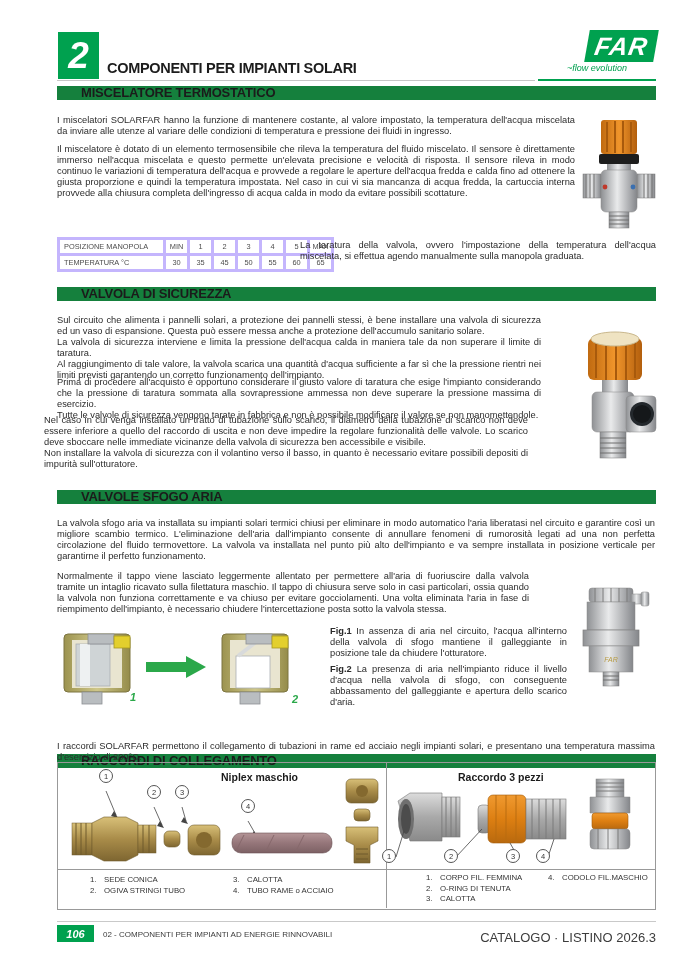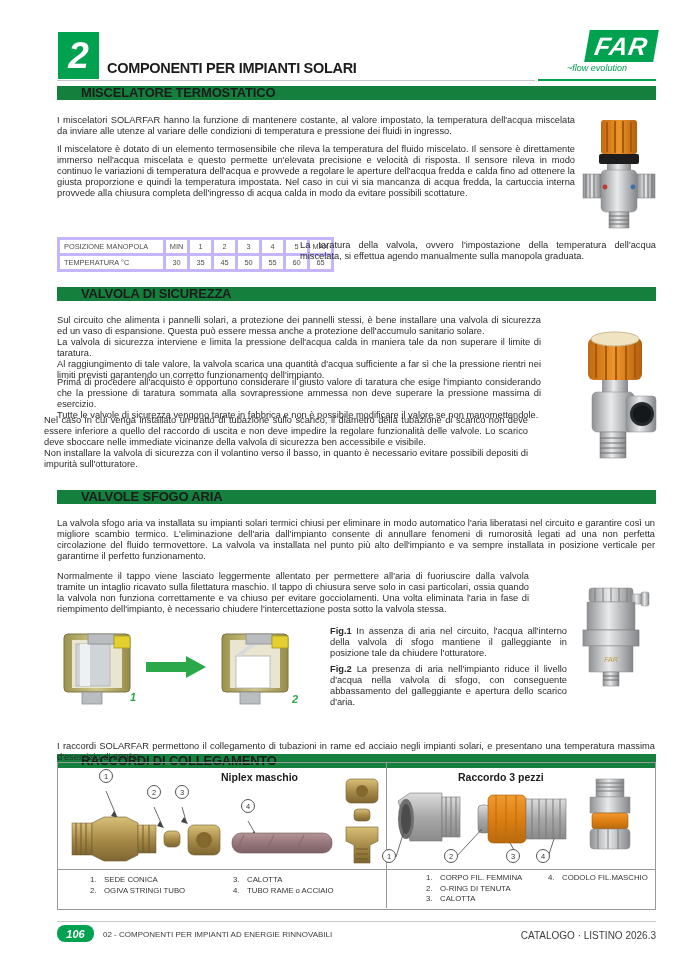--- a/index.html
+++ b/index.html
@@ -45,23 +45,23 @@
   .rac-hline { position:absolute; left:0; top:106px; width:597px; height:1px; background:#999; }
   .panel-title { position:absolute; font-size:10.5px; font-weight:bold; color:#1b1b1b; }
   .legend { position:absolute; font-size:7.8px; color:#333; line-height:10.5px; }
   .legend .row { display:flex; }
   .legend .n { width:14px; }
 
   
   .footer-line { position:absolute; left:57px; top:921px; width:599px; height:1px; background:#c9c9c9; }
   .footer-page { position:absolute; left:57px; top:925px; width:37px; height:17px; background:#00a14f;
     color:#fff; font-weight:bold; font-style:italic; font-size:11px;
-    display:flex; align-items:center; justify-content:center;border-radius:8px; }
+    display:flex; align-items:center; justify-content:center; }
   .footer-left { position:absolute; left:103px; top:930px; font-size:8px; color:#3c3c3c; }
-  .footer-right { position:absolute; right:21px; top:930px; font-size:10px; color:#3c3c3c; }
+  .footer-right { position:absolute; right:21px; top:930px; font-size:13px; color:#3c3c3c; }
 
   svg { display:block; }
 </style>
 </head>
 <body>
 
 <div class="page">
 
   <div class="hdr-num">2</div>
   <div class="hdr-title">COMPONENTI PER IMPIANTI SOLARI</div>

